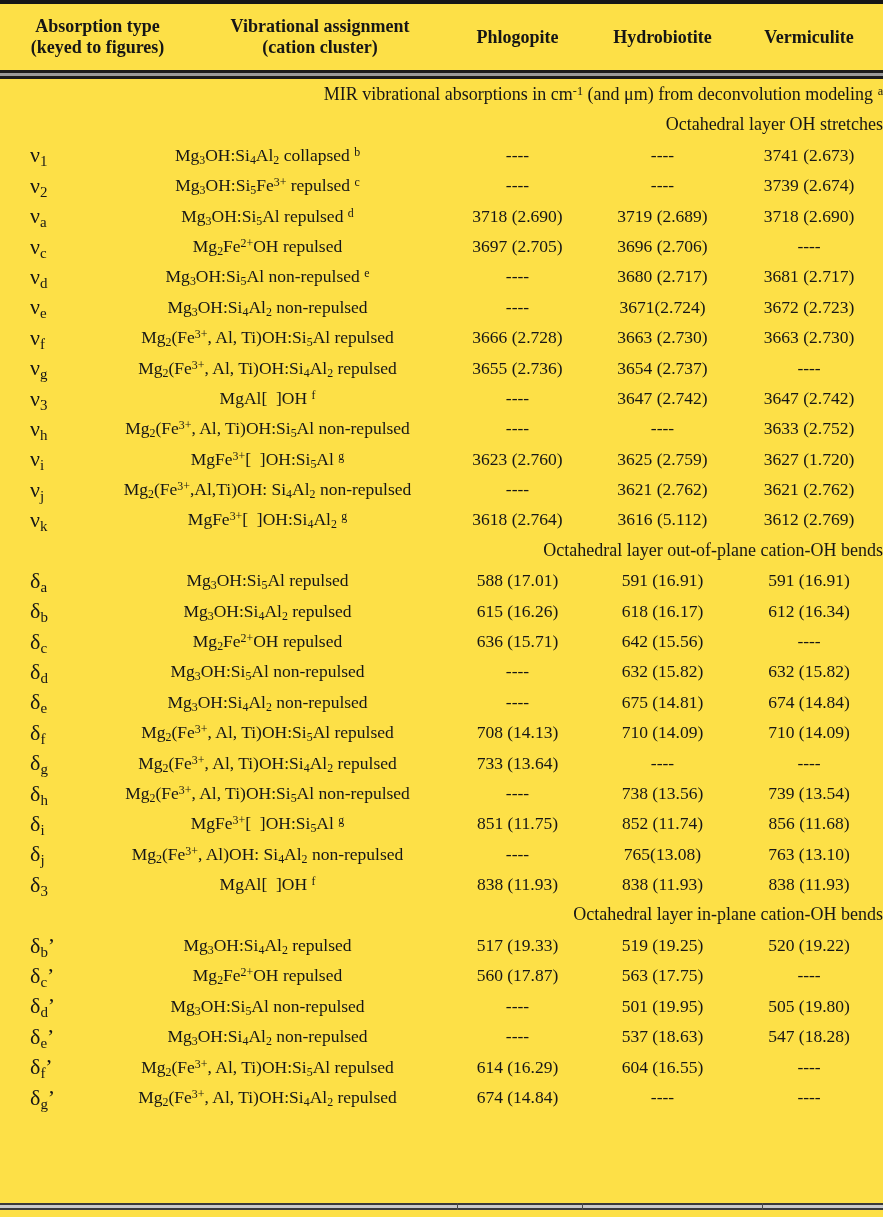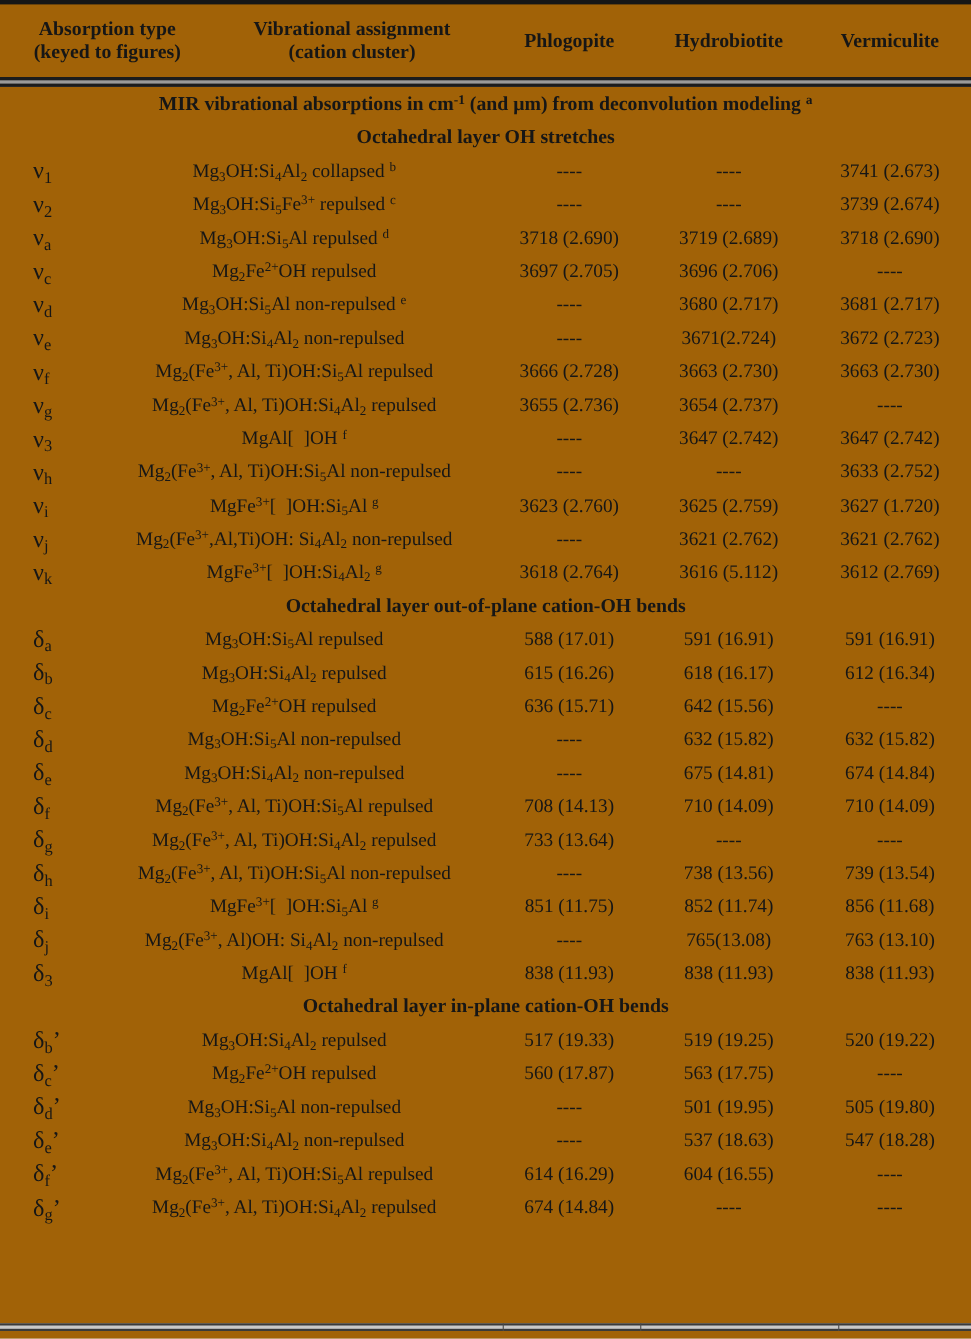--- a/index.html
+++ b/index.html
@@ -1,34 +1,34 @@
 <!DOCTYPE html>
 <html><head>
 <meta charset="utf-8">
 <style>
   html,body{margin:0;padding:0;background:#e8e8e8;}
   .page{
-    width:883px;height:1217px;margin:0 auto;background:#a16207;
+    width:883px;height:1217px;margin:0 auto;background:#fde047;
     font-family:"Liberation Serif","DejaVu Serif",serif;color:#161616;
     position:relative;overflow:hidden;
   }
   .rule-top{height:4px;background:#161616;}
   .hdr{display:flex;height:66px;align-items:center;}
   .hc{font-weight:bold;font-size:18px;line-height:1.15;text-align:center;}
   .hc1{width:195px;}
   .hc2{width:250px;}
   .hc3{width:145px;}
   .hc4{width:145px;}
   .hc5{width:148px;}
   .rule-dbl{height:3px;background:#9a9a9a;border-top:3px solid #1c1c1c;border-bottom:3px solid #1c1c1c;}
   table.tbl{border-collapse:collapse;width:883px;table-layout:fixed;}
   .tbl td{height:30.4px;padding:0;margin:0;text-align:center;font-size:17.5px;line-height:1.05;vertical-align:middle;white-space:nowrap;overflow:visible;}
   .tbl td.c0{text-align:left;padding-left:30px;font-size:22px;}
   .tbl tr.caption-row td,
-  .tbl tr.section-row td{font-weight:bold;font-size:18px;text-align:center;padding-left:0;}
+  .tbl tr.section-row td{font-weight:normal;font-size:18px;text-align:right;padding-left:0;}
   sub,sup{font-size:0.68em;line-height:0;}
   sub{vertical-align:-0.28em;}
   sup{vertical-align:0.45em;}
   .rule-bottom{position:absolute;left:0;width:883px;top:1203px;height:3px;background:#c9c9c9;border-top:2px solid #3a3a3a;border-bottom:2px solid #3a3a3a;}
   .tick{position:absolute;top:1203px;width:1px;height:7px;background:#4a4a4a;}
 </style>
 </head>
 <body>
 
 <div class="page">

